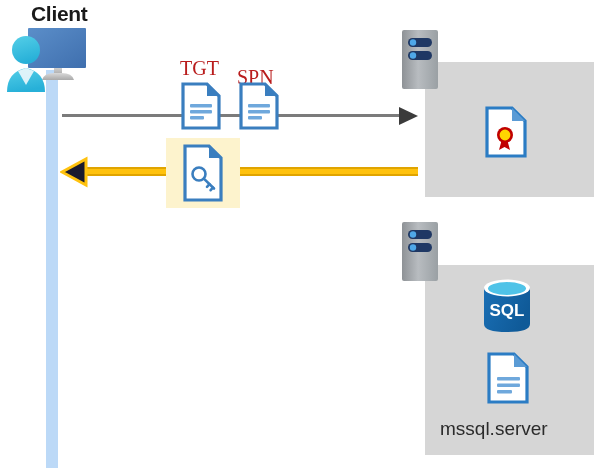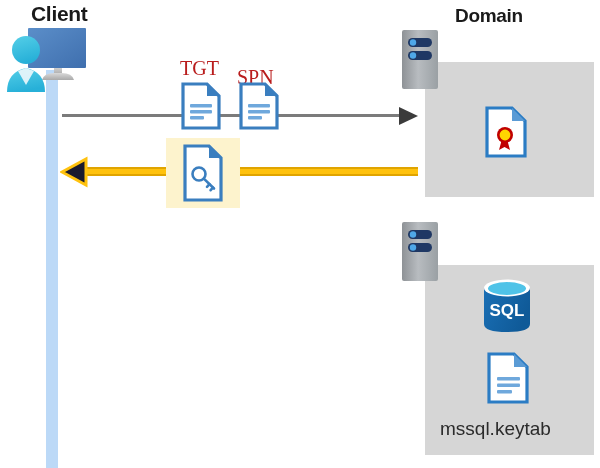--- a/index.html
+++ b/index.html
@@ -199,21 +199,21 @@
       </linearGradient>
     </defs>
     <rect x="0" y="0" width="36" height="59" rx="2" fill="url(#srvGrad1)"></rect>
     <rect x="6" y="8" width="24" height="9" rx="4.5" fill="#1f3864"></rect>
     <circle cx="11" cy="12.5" r="3.2" fill="#4fa8e8"></circle>
     <rect x="6" y="21" width="24" height="9" rx="4.5" fill="#1f3864"></rect>
     <circle cx="11" cy="25.5" r="3.2" fill="#4fa8e8"></circle>
   </svg>
 
   <div class="abs title" id="dc-title">
-    <span>Domain</span><br>
+    <br>
   </div>
 
   <svg class="doc-icon" style="left:485px; top:106px;" width="42" height="52" viewBox="0 0 42 52">
     <path d="M2 2 h25 l13 13 v35 h-38 z" fill="#ffffff" stroke="#2b7cc4" stroke-width="3.2"></path>
     <path d="M27 2 l13 13 h-13 z" fill="#5b9bd5"></path>
     <path d="M17 33 l-3 11 l5.5 -3 l5.5 3 l-3 -11 z" fill="#c00000"></path>
     <circle cx="20" cy="29" r="8" fill="#c00000"></circle>
     <circle cx="20" cy="29" r="5.4" fill="#ffd500"></circle>
   </svg>
 
@@ -242,15 +242,15 @@
   <svg class="doc-icon" style="left:487px; top:352px;" width="42" height="52" viewBox="0 0 42 52">
     <path d="M2 2 h25 l13 13 v35 h-38 z" fill="#ffffff" stroke="#2b7cc4" stroke-width="3.2"></path>
     <path d="M27 2 l13 13 h-13 z" fill="#5b9bd5"></path>
     <g fill="#6fa8dc">
       <rect x="10" y="25" width="23" height="3.6" rx="1"></rect>
       <rect x="10" y="31.5" width="23" height="3.6" rx="1"></rect>
       <rect x="10" y="38" width="15" height="3.6" rx="1"></rect>
     </g>
   </svg>
 
-  <div class="abs" id="keytab-label">mssql.keytab</div>
+  <div class="abs" id="keytab-label">mssql.server</div>
 
 </div>
 
 </body></html>

